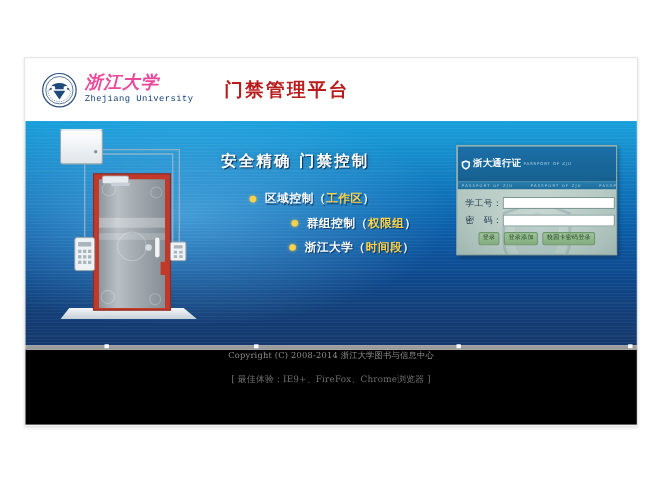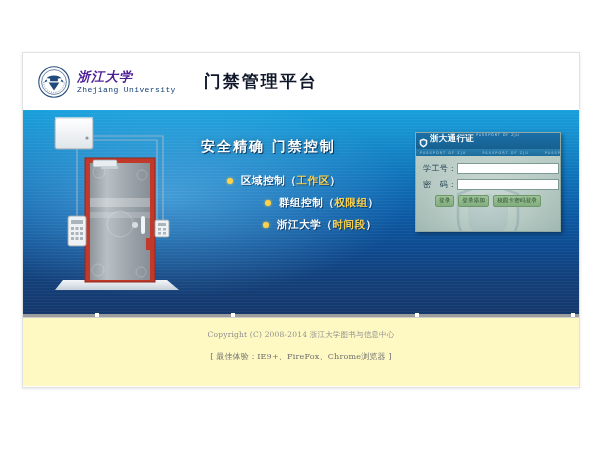--- a/index.html
+++ b/index.html
@@ -53,41 +53,41 @@
 
   .brand-cn-block {
     margin-left: 6px;
     display: flex;
     flex-direction: column;
     justify-content: center;
     line-height: 1;
   }
   .brand-cn {
     font-family: Liberation Serif, serif;
-    font-size: 13px;
+    font-size: 16px;
     font-weight: bold;
     font-style: italic;
-    color: #4c1d95;
+    color: #ec4899;
     letter-spacing: 1px;
     white-space: nowrap;
   }
   .brand-en {
     margin-top: 3px;
     font-family: Liberation Mono, monospace;
     font-size: 8px;
     color: #123e74;
     letter-spacing: 0.4px;
     white-space: nowrap;
   }
 
   .platform-title {
     margin-left: 28px;
     font-size: 17px;
     font-weight: bold;
-    color: #0f172a;
+    color: #b91c1c;
     letter-spacing: 2px;
     white-space: nowrap;
   }
 
   
   .banner {
     position: relative;
     height: 204px;
     background:
       radial-gradient(ellipse 70% 80% at 26% 42%, rgba(110,200,245,0.55) 0%, rgba(110,200,245,0.0) 62%),
@@ -200,23 +200,24 @@
     top: 46px;
     width: 76px;
     height: 76px;
     margin-left: -38px;
     opacity: 0.20;
     pointer-events: none;
   }
 
   .panel-head {
     position: relative;
-    height: 16px;
+    height: 32px;
     background: linear-gradient(180deg, #1b6fa8 0%, #16608f 100%);
     display: flex;
+    align-items: center;
     padding-left: 3px;
     z-index: 2;
   }
   .shield-ico { flex: none; margin-right: 2px; }
   .panel-head-cn {
     font-size: 8.5px;
     font-weight: bold;
     color: #ffffff;
     letter-spacing: 0.3px;
     white-space: nowrap;
@@ -314,26 +315,26 @@
   }
   .tick.t1 { left: 72px; }
   .tick.t2 { left: 208px; }
   .tick.t3 { left: 392px; }
   .tick.t4 { left: 548px; }
 
   
   .footer {
     position: relative;
     height: 69px;
-    background: #fef9c3;
+    background: #000000;
     border-top: 1px solid #cfcfcf;
     display: flex;
     flex-direction: column;
     align-items: center;
-    padding-top: 12px;
+    padding-top: 0;
     box-sizing: border-box;
   }
   .copyright {
     font-family: "DejaVu Serif", "Liberation Serif", serif;
     font-size: 7.5px;
     color: #8e8e8e;
     letter-spacing: 0.2px;
     white-space: nowrap;
   }
   .browser-note {

